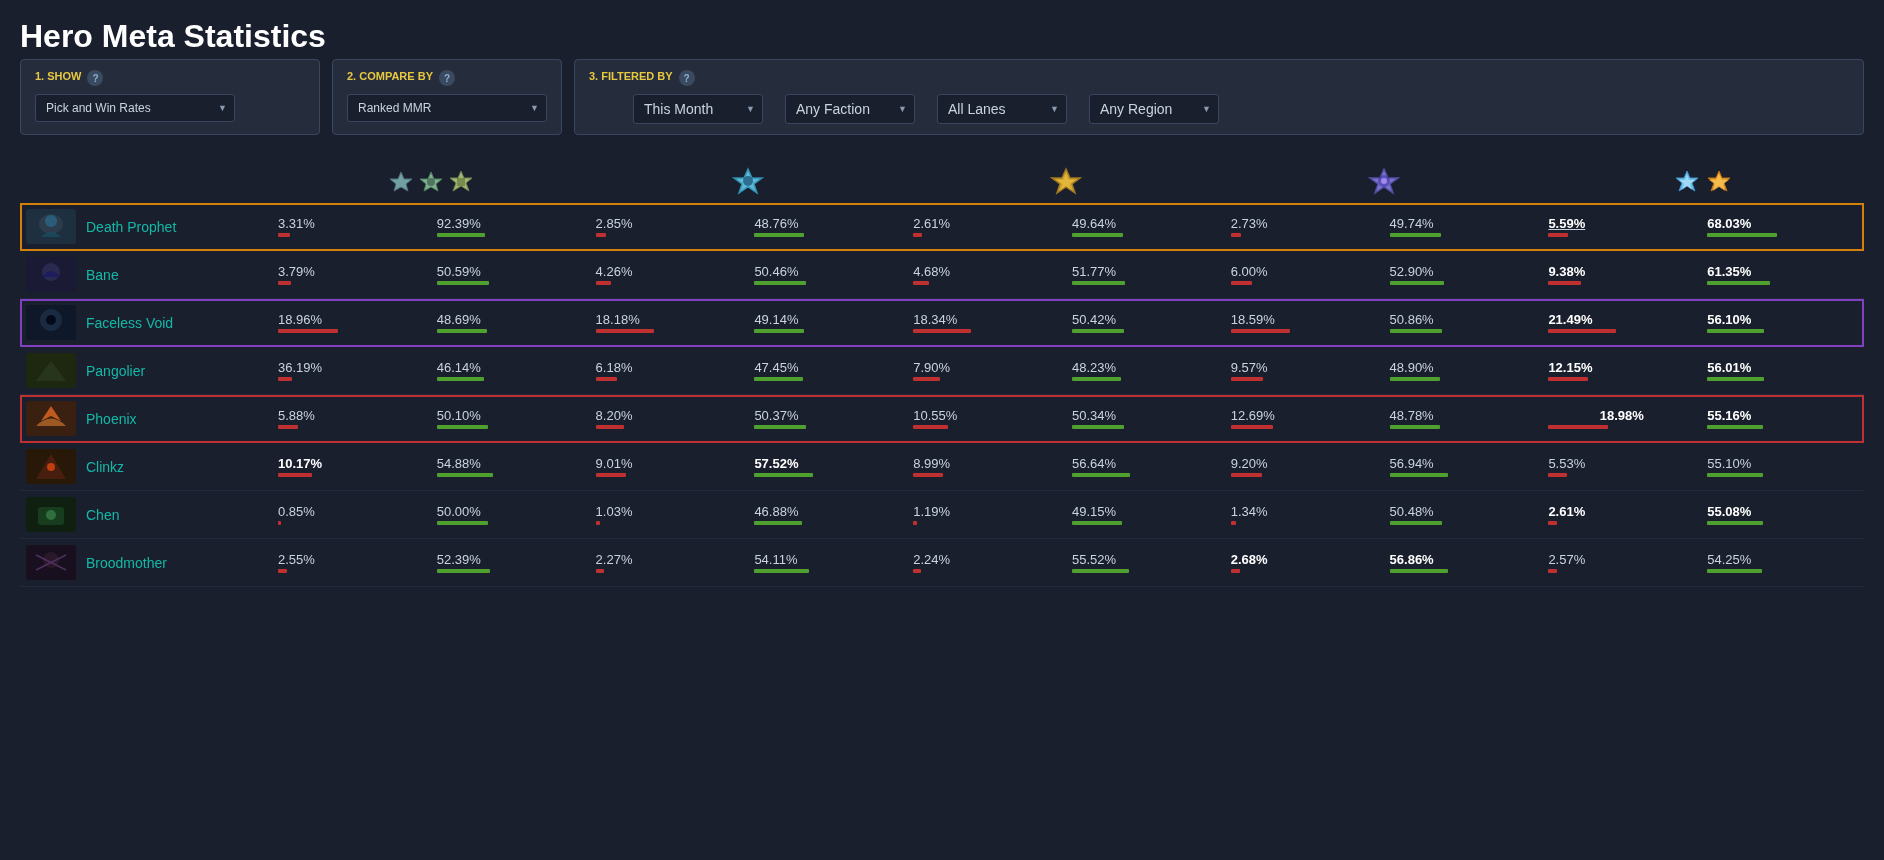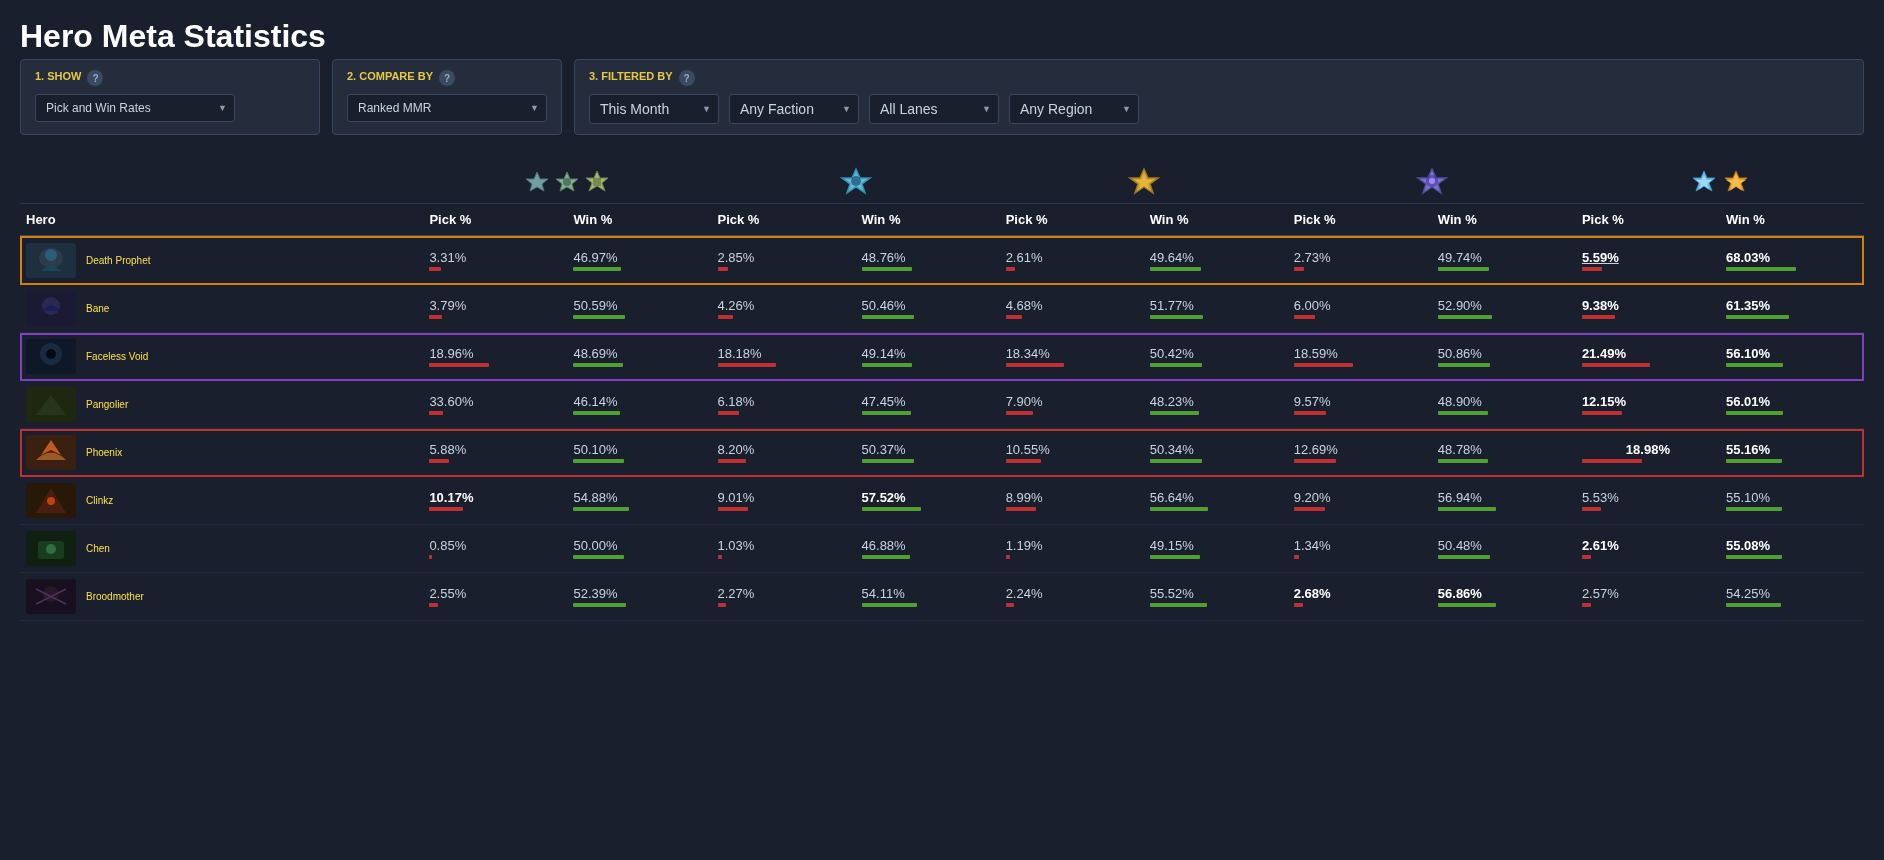--- a/index.html
+++ b/index.html
@@ -56,22 +56,23 @@
       color: #8ab0d0;
       font-size: 10px;
       display: inline-flex;
       align-items: center;
       justify-content: center;
       cursor: pointer;
       font-weight: bold;
     }
     .filter-selects-row {
       display: flex;
-      gap: 10px;
+      gap: 22px;
       align-items: flex-start;
+      margin-left: 44px;
     }
     .select-wrapper {
       position: relative;
       display: inline-block;
     }
     .select-wrapper::after {
       content: '▼';
       font-size: 9px;
       color: #8a9bb0;
       position: absolute;
@@ -129,22 +130,22 @@
       border-radius: 3px;
       flex-shrink: 0;
       display: flex;
       align-items: center;
       justify-content: center;
       font-size: 10px;
       color: #5a6a7a;
       overflow: hidden;
     }
     .hero-name {
-      color: #fde047;
-      font-size: 10px;
+      color: #14b8a6;
+      font-size: 14px;
     }
     .stat-value {
       font-size: 13px;
       color: #c8d4e0;
       margin-bottom: 2px;
     }
     .stat-value.bold { font-weight: 700; color: #ffffff; }
     .bar-container {
       display: flex;
       gap: 2px;
@@ -302,33 +303,20 @@
                 <polygon points="14,2 17,9 25,9 19,14 22,22 14,17 6,22 9,14 3,9 11,9" fill="#70c0f0" stroke="#4090c0" stroke-width="1"></polygon>
                 <polygon points="14,6 16,11 22,11 17,15 19,21 14,17 9,21 11,15 6,11 12,11" fill="#d0f0ff" opacity="0.5"></polygon>
               </svg>
               <svg width="28" height="28" viewBox="0 0 28 28">
                 <polygon points="14,2 17,9 25,9 19,14 22,22 14,17 6,22 9,14 3,9 11,9" fill="#e8a030" stroke="#c07010" stroke-width="1"></polygon>
                 <polygon points="14,5 17,11 24,11 18,15 20,22 14,18 8,22 10,15 4,11 11,11" fill="#ffd060" opacity="0.6"></polygon>
               </svg>
             </div>
           </th>
         </tr>
-        <tr class="columns-header-row">
-          <th class="hero-col">Hero</th>
-          <th class="stat-col">Pick %</th>
-          <th class="stat-col">Win %</th>
-          <th class="stat-col">Pick %</th>
-          <th class="stat-col">Win %</th>
-          <th class="stat-col">Pick %</th>
-          <th class="stat-col">Win %</th>
-          <th class="stat-col">Pick %</th>
-          <th class="stat-col">Win %</th>
-          <th class="stat-col">Pick %</th>
-          <th class="stat-col">Win %</th>
-        </tr>
       </thead>
       <tbody id="hero-table-body">
       <tr style="outline: 2px solid #d4800a; outline-offset: -2px;">
             <td style="width:240px;">
     <div class="hero-cell">
       <div class="hero-avatar">
         <svg viewBox="0 0 50 35" width="50" height="35">
     <rect width="50" height="35" fill="#1e3040"></rect>
     <ellipse cx="25" cy="15" rx="12" ry="10" fill="#304050" opacity="0.8"></ellipse>
     <path d="M15 28 Q25 18 35 28" fill="#1a5060" opacity="0.7"></path>
@@ -338,21 +326,21 @@
       <span class="hero-name">Death Prophet</span>
     </div>
   </td>
             <td style="min-width: 80px;">
       <div class="stat-value ">3.31%</div>
       <div class="bar-container">
         <div class="bar-red" style="width:12px;"></div>
       </div>
     </td>
             <td style="min-width: 80px;">
-      <div class="stat-value ">46.97%</div>
+      <div class="stat-value ">92.39%</div>
       <div class="bar-container">
         <div class="bar-green" style="width:48px;"></div>
       </div>
     </td>
             <td style="min-width: 80px;">
       <div class="stat-value ">2.85%</div>
       <div class="bar-container">
         <div class="bar-red" style="width:10px;"></div>
       </div>
     </td>
@@ -553,21 +541,21 @@
       <div class="hero-avatar">
         <svg viewBox="0 0 50 35" width="50" height="35">
     <rect width="50" height="35" fill="#1e2810"></rect>
     <path d="M10 28 L25 8 L40 28" fill="#2a3820" opacity="0.8"></path>
   </svg>
       </div>
       <span class="hero-name">Pangolier</span>
     </div>
   </td>
             <td style="min-width: 80px;">
-      <div class="stat-value ">33.60%</div>
+      <div class="stat-value ">36.19%</div>
       <div class="bar-container">
         <div class="bar-red" style="width:14px;"></div>
       </div>
     </td>
             <td style="min-width: 80px;">
       <div class="stat-value ">46.14%</div>
       <div class="bar-container">
         <div class="bar-green" style="width:47px;"></div>
       </div>
     </td>

